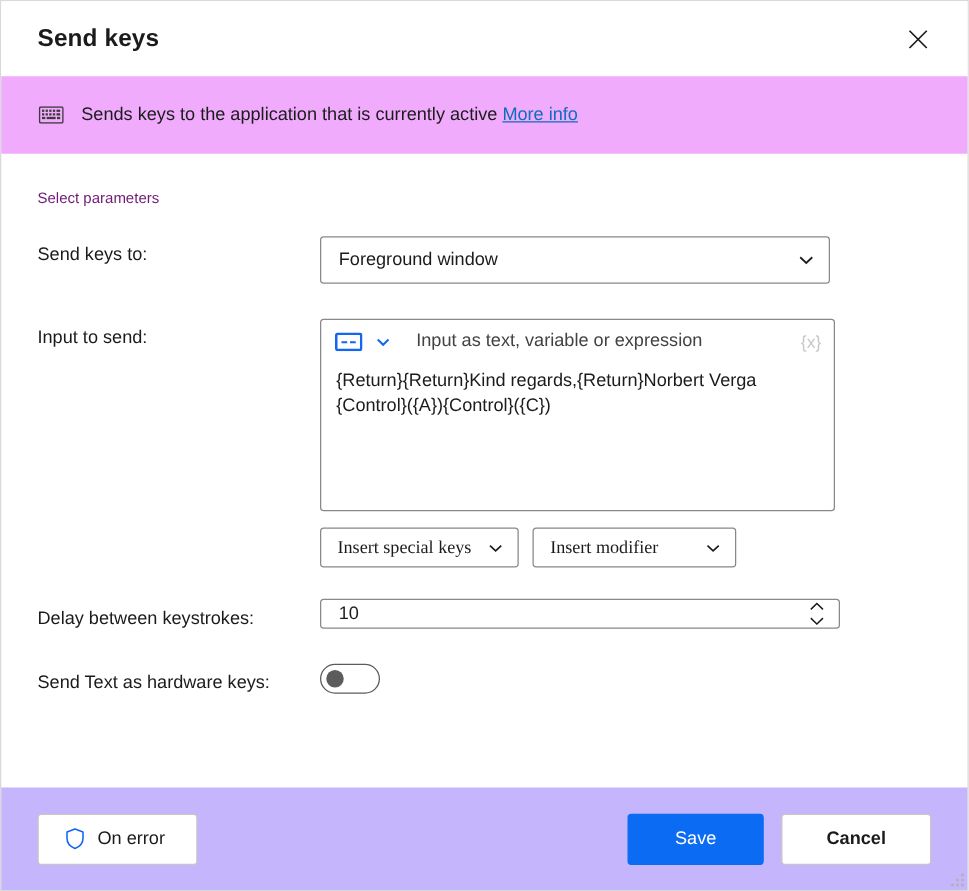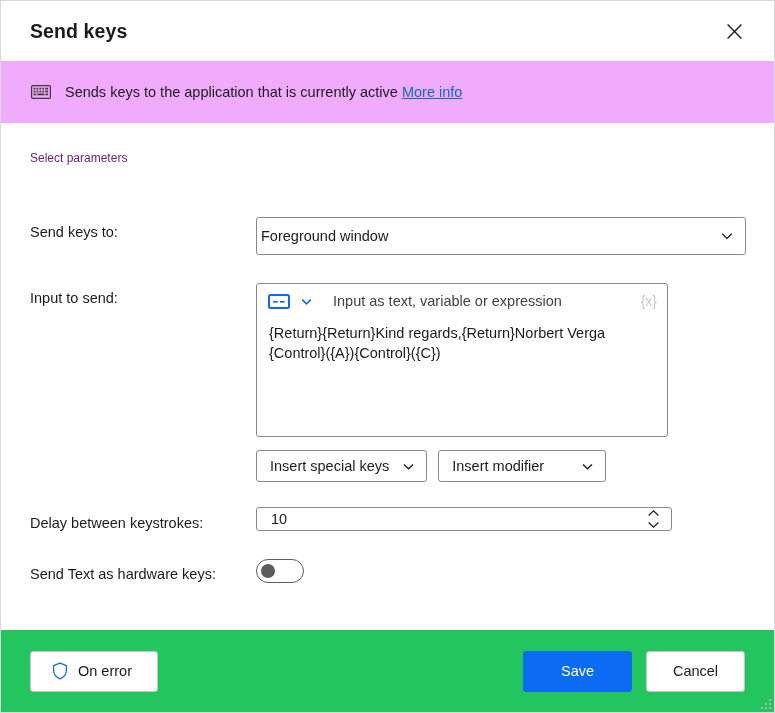--- a/index.html
+++ b/index.html
@@ -97,49 +97,49 @@
     font-size: 12px;
     color: #701a75;
     margin-top: 28px;
     margin-bottom: 0;
     font-weight: normal;
   }
 
   
   .form {
     position: relative;
-    margin-top: 52px;
+    margin-top: 24px;
   }
   .row {
     position: relative;
     display: flex;
     align-items: flex-start;
   }
   .label {
     width: 226px;
     flex: 0 0 226px;
     font-size: 14.5px;
     color: #1b1b1b;
     line-height: 21px;
     padding-top: 5px;
     box-sizing: border-box;
   }
   .label.two-line { line-height: 22px; }
   .field { flex: 1 1 auto; position: relative; }
 
   
   .combo {
-    width: 490px;
+    width: 408px;
     height: 38px;
     border: 1px solid #8a8886;
     border-radius: 3px;
     background: #ffffff;
     display: flex;
     align-items: center;
-    padding: 0 10px 0 4px;
+    padding: 0 10px 0 14px;
     box-sizing: border-box;
     cursor: pointer;
   }
   .combo-value {
     flex: 1 1 auto;
     font-size: 14.5px;
     color: #1b1b1b;
   }
   .chev { flex: 0 0 auto; display: block; }
 
@@ -197,20 +197,21 @@
     white-space: pre-wrap;
     word-break: break-word;
     cursor: text;
     overflow: hidden;
   }
 
   
   .insert-row {
     display: flex;
     margin-top: 13px;
+    font-family: Liberation Serif, serif;
   }
   .insert-btn {
     height: 32px;
     border: 1px solid #8a8886;
     border-radius: 3px;
     background: #ffffff;
     display: flex;
     align-items: center;
     padding: 0 10px 0 13px;
     box-sizing: border-box;
@@ -280,21 +281,21 @@
     background: #5c5c5c;
   }
 
   
   .footer {
     flex: 0 0 82px;
     display: flex;
     align-items: center;
     padding: 0 29px;
     box-sizing: border-box;
-    background: #22c55e;
+    background: #c4b5fd;
   }
   .btn {
     height: 41px;
     border-radius: 3px;
     font-size: 14.5px;
     display: flex;
     align-items: center;
     justify-content: center;
     cursor: pointer;
     box-sizing: border-box;
@@ -312,21 +313,22 @@
     background: #0b6bf2;
     border: 1px solid #0b6bf2;
     color: #ffffff;
     width: 109px;
     margin-right: 14px;
   }
   .btn-cancel {
     background: #ffffff;
     border: 1px solid #c8c6c4;
     color: #1b1b1b;
-    width: 99px;
+    width: 120px;
+    font-weight: bold;
   }
 
   
   .grip {
     position: absolute;
     right: 3px;
     bottom: 3px;
     width: 13px;
     height: 13px;
     cursor: nwse-resize;

